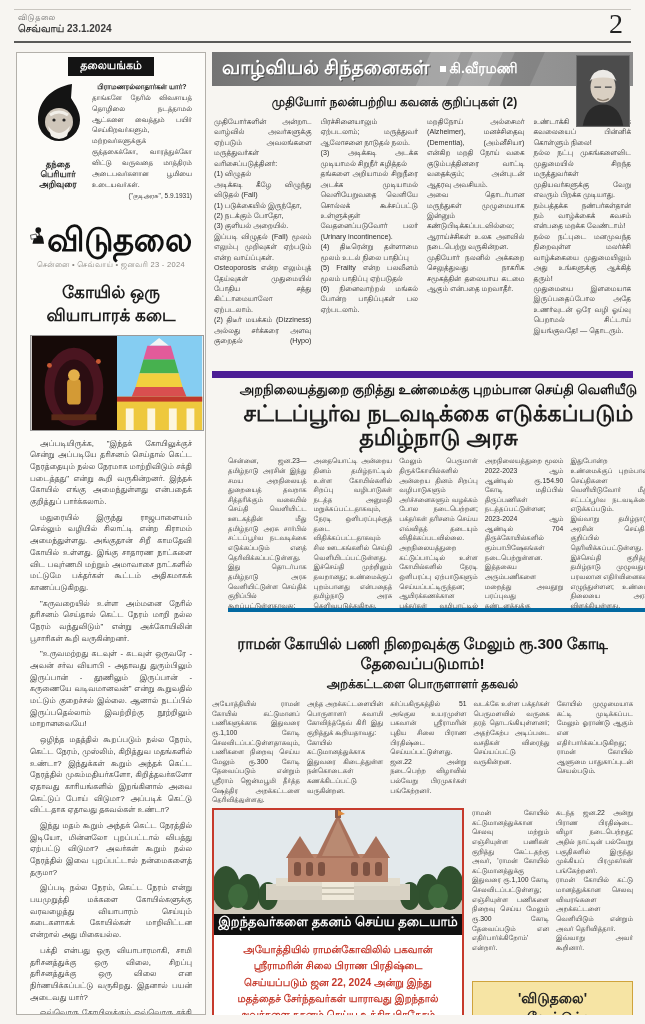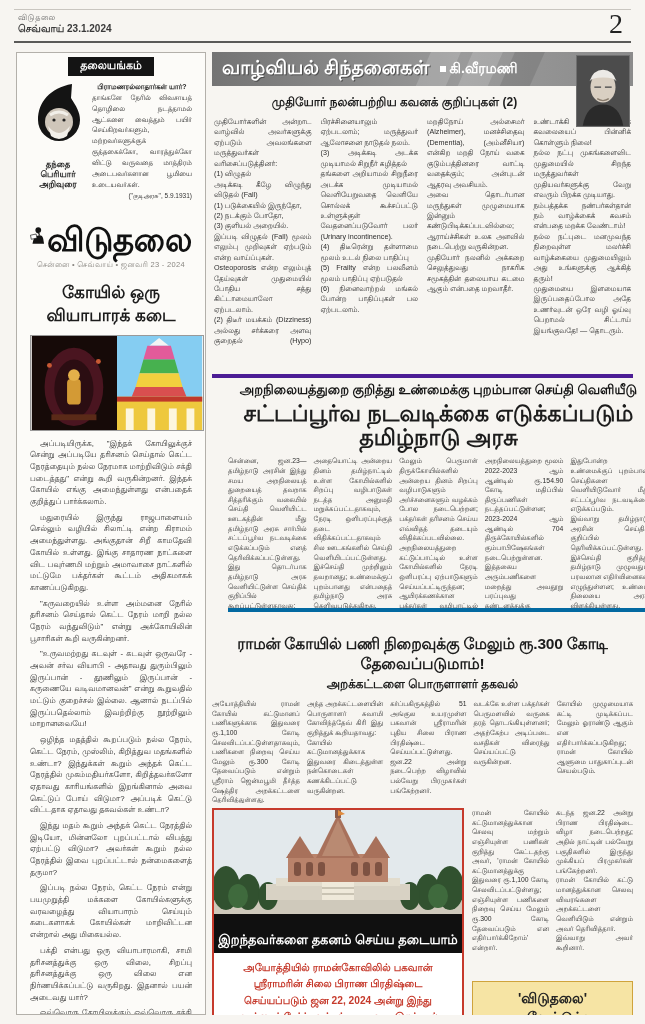--- a/index.html
+++ b/index.html
@@ -39,21 +39,21 @@
   .masthead-row  { display:flex; align-items:flex-end; justify-content:center; gap:2px; }
   .masthead-title{ font-size:33px; font-weight:bold; letter-spacing:-.5px; color:#111; line-height:1; }
   .masthead-sub  { font-size:7.5px; color:#8a8782; margin-top:4px; letter-spacing:.3px; }
 
   .left-headline { font-size:17px; font-weight:bold; text-align:center; line-height:1.3; margin:12px 0 8px; }
   .left-photo    { display:block; margin:0 auto; border:1px solid #999; }
   .left-body     { margin-top:7px; font-size:7.8px; line-height:1.5; text-align:justify; color:#2a2a2a; }
   .left-body p   { margin-bottom:4px; text-indent:10px; }
 
   
-  .thoughts { position:absolute; left:212px; top:52px; width:421px; height:326px; border-bottom:4px solid #4c1d95; overflow:hidden; }
+  .thoughts { position:absolute; left:212px; top:52px; width:421px; height:326px; border-bottom:7px solid #4c1d95; overflow:hidden; }
   .banner {
     position:relative; height:34px; overflow:hidden;
     background:linear-gradient(90deg,#747474,#9a9a9a 60%,#8b8b8b);
     display:flex; align-items:center; padding-left:10px; gap:10px;
   }
   .banner .chev { position:absolute; top:-10px; width:30px; height:60px; background:rgba(255,255,255,.16); transform:skewX(-24deg); }
   .banner .c1{ left:210px; } .banner .c2{ left:252px; } .banner .c3{ left:294px; background:rgba(0,0,0,.10); }
   .banner-title  { color:#fff; font-size:19px; font-weight:bold; text-shadow:1px 1px 0 #4e4e4e; position:relative; }
   .banner-author { color:#fff; font-size:14px; font-weight:bold; position:relative; display:flex; align-items:center; gap:4px; }
   .sq { width:6px; height:6px; background:#fff; display:inline-block; }
@@ -72,21 +72,21 @@
   
   .raman { position:absolute; left:212px; top:616px; width:421px; bottom:9px; overflow:hidden;margin-top:19px; }
   .raman-headline { font-size:15.5px; font-weight:bold; text-align:center; letter-spacing:-.2px; }
   .raman-subhead  { font-size:12px;  font-weight:bold; text-align:center; margin-top:2px; }
   .raman-top { display:flex; gap:7px; margin-top:7px; height:104px; overflow:hidden; }
   .raman-top > div { flex:1; font-size:6.8px; line-height:1.42; text-align:justify; white-space:pre-line; color:#2c2c2c; }
   .raman-bottom { display:flex; gap:8px; margin-top:5px; align-items:flex-start; }
 
   .photo-box { width:252px; flex:none; border:2px solid #c63a2c; background:#fff; }
   .pb-photo  { display:block; }
-  .pb-banner { background:#101010; color:#fff; font-weight:bold; text-align:center; font-size:13px; padding:18px 0 4px; }
+  .pb-banner { background:#101010; color:#fff; font-weight:bold; text-align:center; font-size:13px; padding:0 0 4px; }
   .pb-caption{ color:#c63a2c; font-weight:bold; text-align:center; font-size:10.2px; line-height:1.6; padding:7px 9px 9px; }
 
   .raman-right { flex:1; display:flex; flex-direction:column; }
   .cols2 { display:flex; gap:7px; height:166px; overflow:hidden; }
   .cols2 > div { flex:1; font-size:6.8px; line-height:1.42; text-align:justify; white-space:pre-line; color:#2c2c2c; }
   .subscribe {
     margin-top:7px; background:#f6e4a4; border:1px solid #cfa33c;
     text-align:center; font-weight:bold; font-size:14px; line-height:1.35;
     color:#222; padding:7px 2px 8px;
   }

